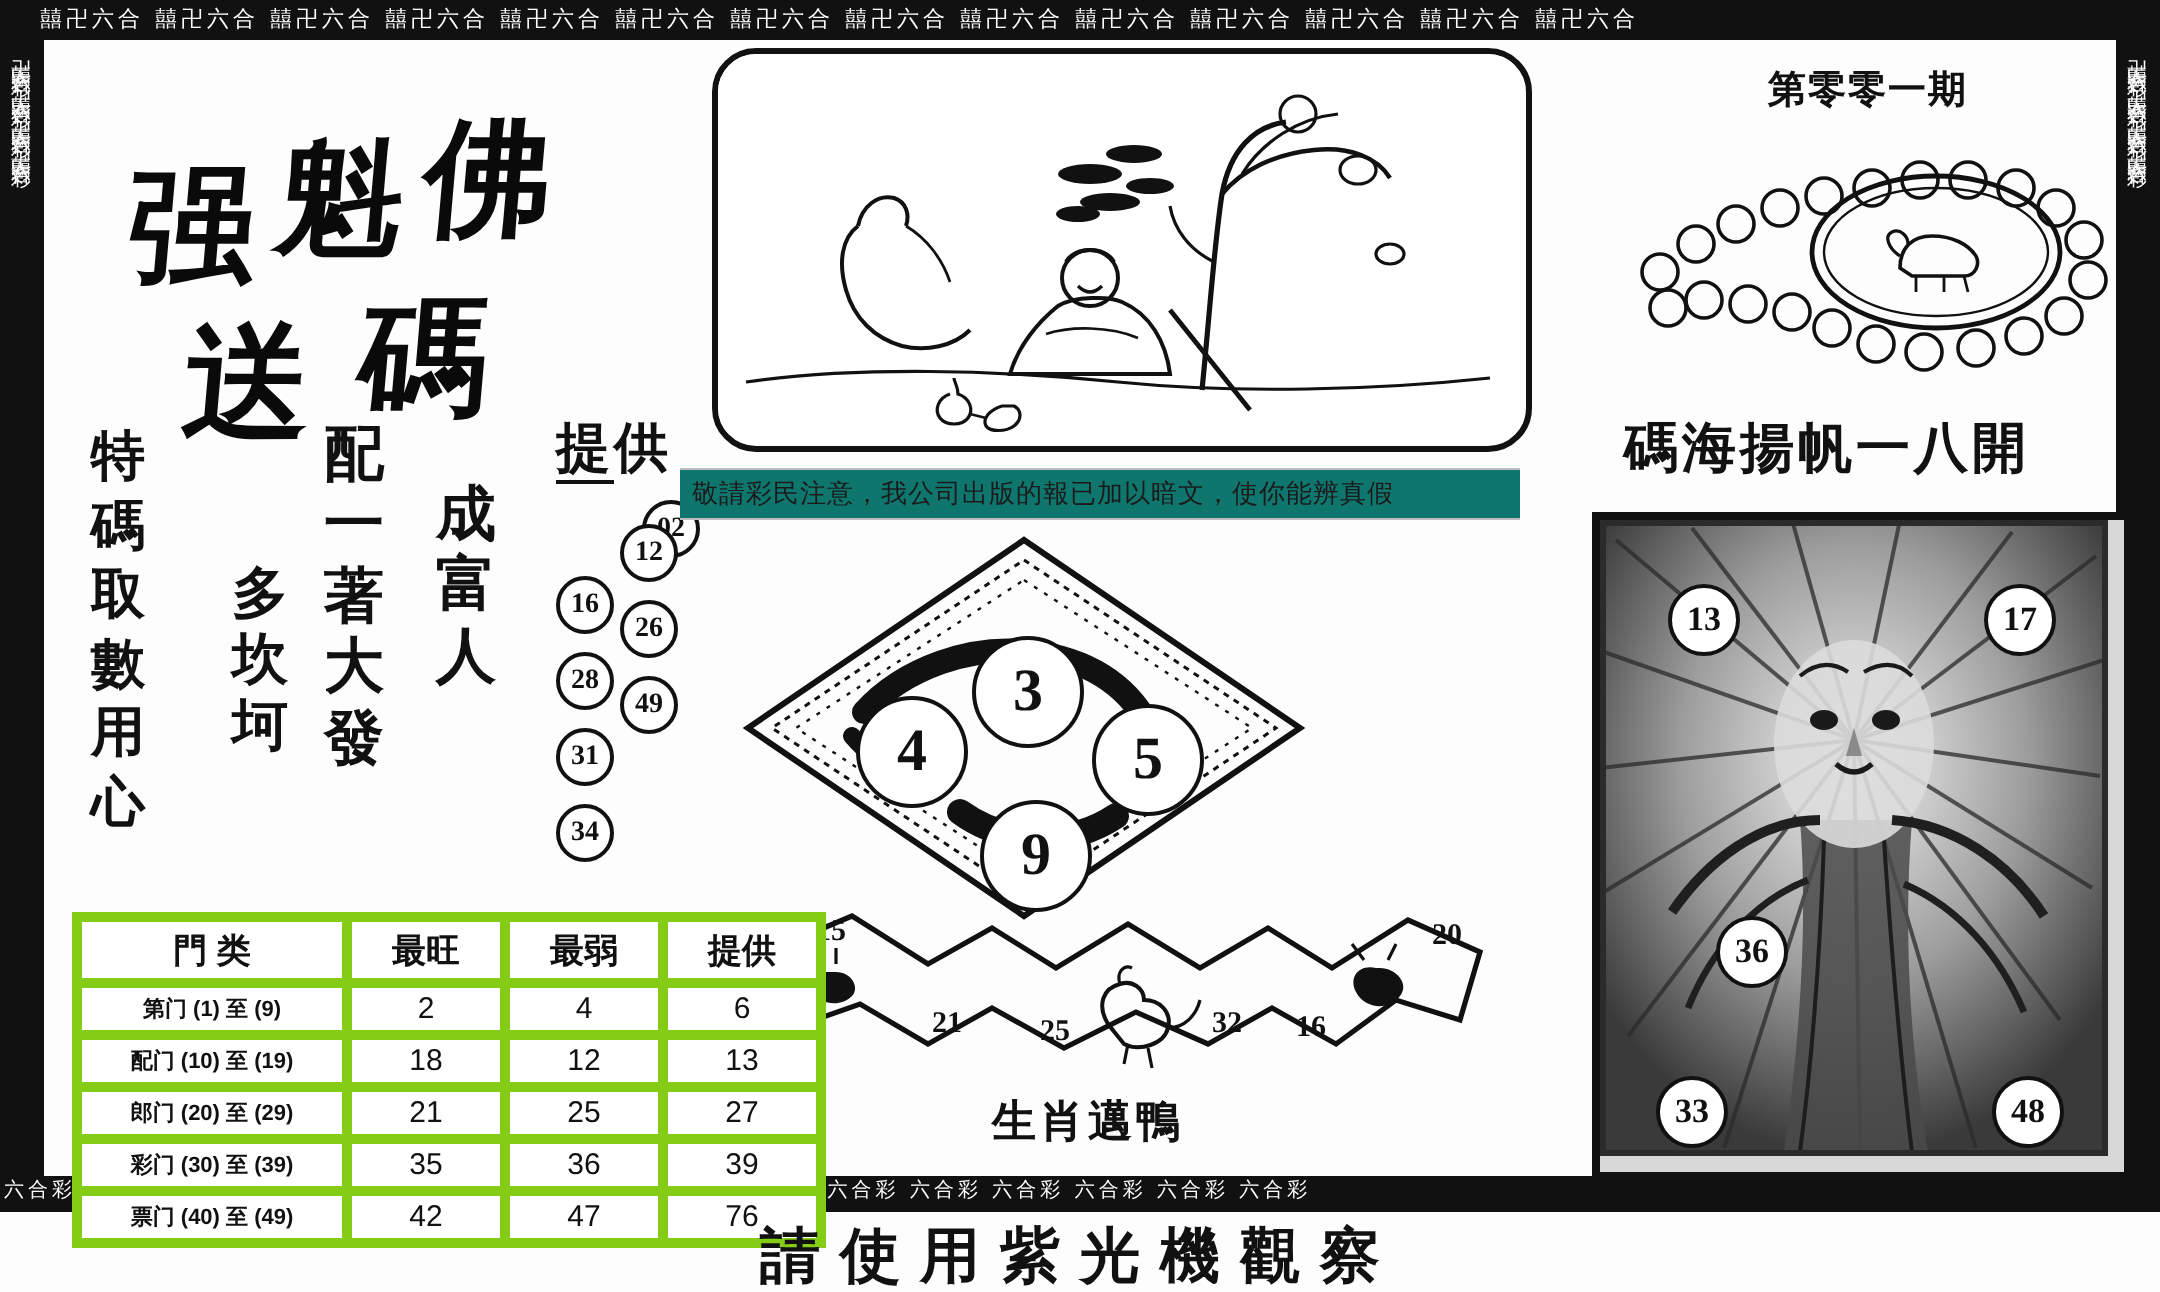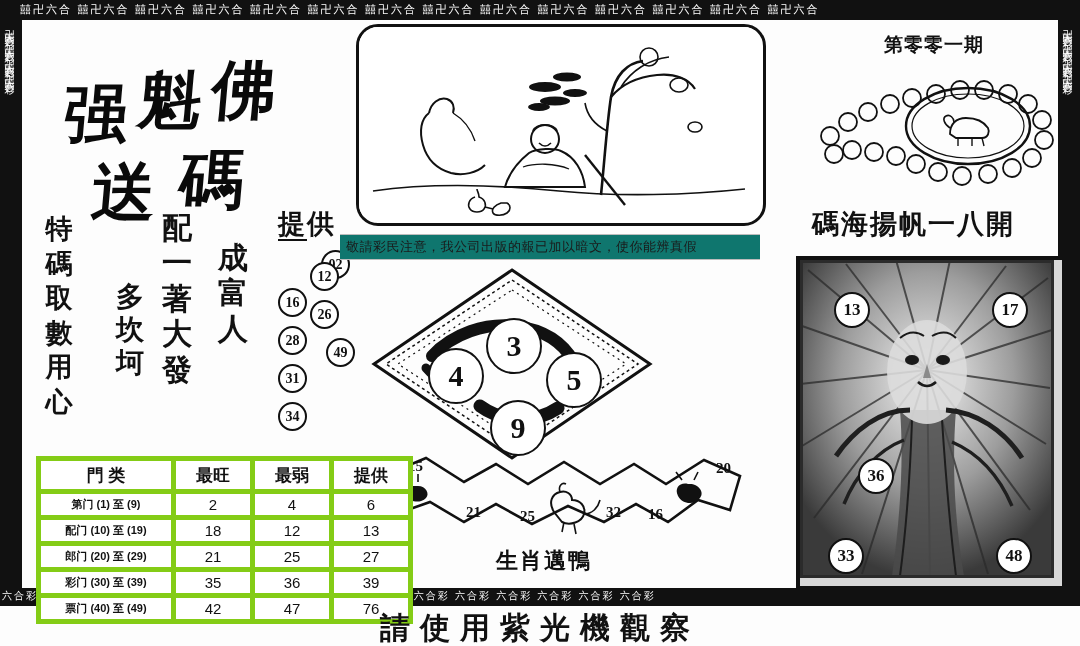--- a/index.html
+++ b/index.html
@@ -133,21 +133,21 @@
   #tigong-list .num-circle {
     width: 25px; height: 25px;
     font-size: 14px;
   }
   #tigong-list { position: absolute; left: 278px; top: 246px; width: 70px; height: 180px; }
   #tg-0 { left: 0px;  top: 4px; margin-left: 43px; }
   #tg-1 { left: 32px; top: 16px; }
   #tg-2 { left: 0px;  top: 42px; }
   #tg-3 { left: 32px; top: 54px; }
   #tg-4 { left: 0px;  top: 80px; }
-  #tg-5 { left: 48px; top: 92px; }
+  #tg-5 { left: 32px; top: 92px; }
   #tg-6 { left: 0px;  top: 118px; }
   #tg-7 { left: 0px;  top: 156px; }
 
   
   #illustration {
     position: absolute;
     left: 356px; top: 24px;
     width: 404px; height: 196px;
     border: 3px solid #111;
     border-radius: 22px;

